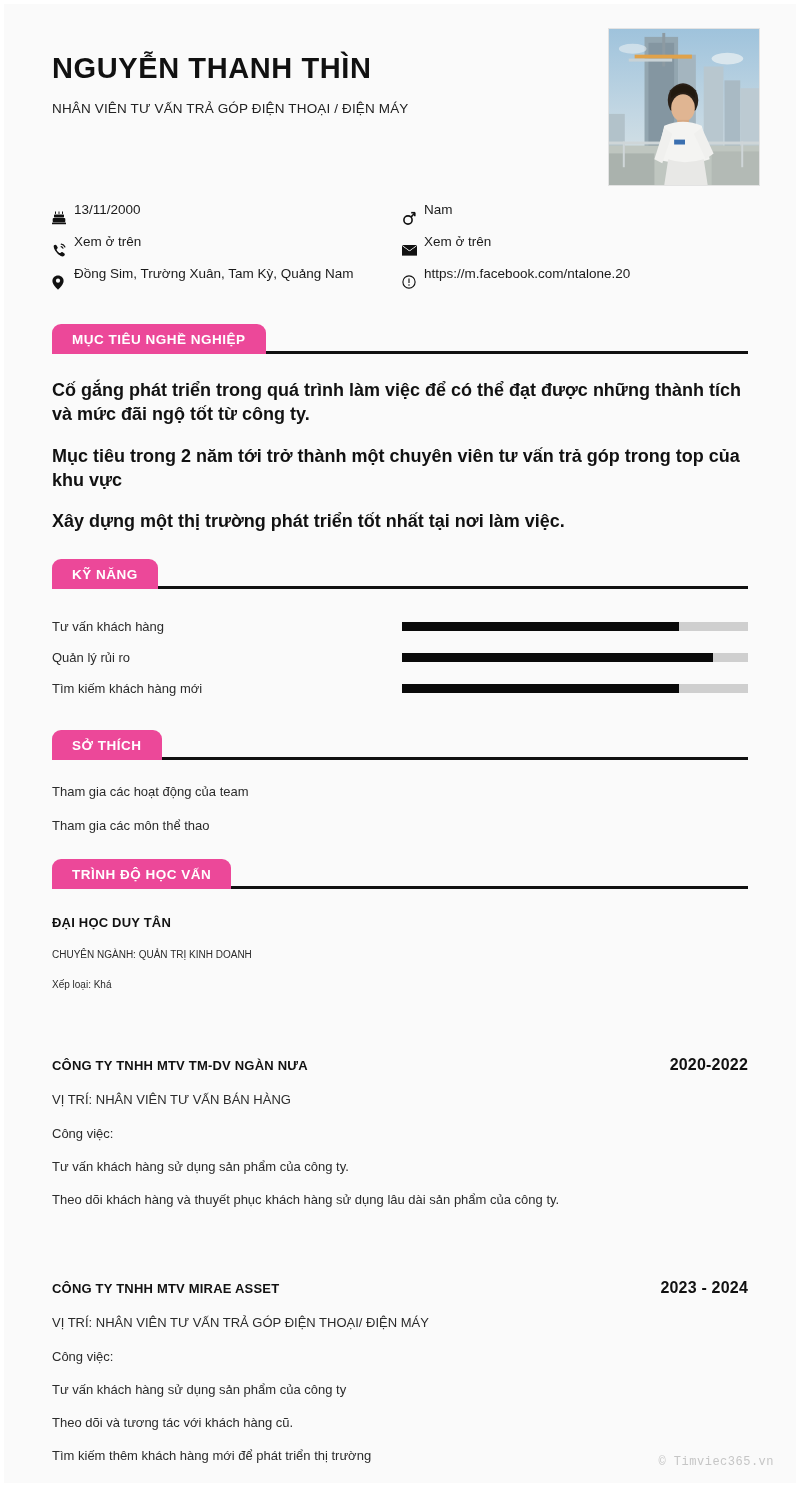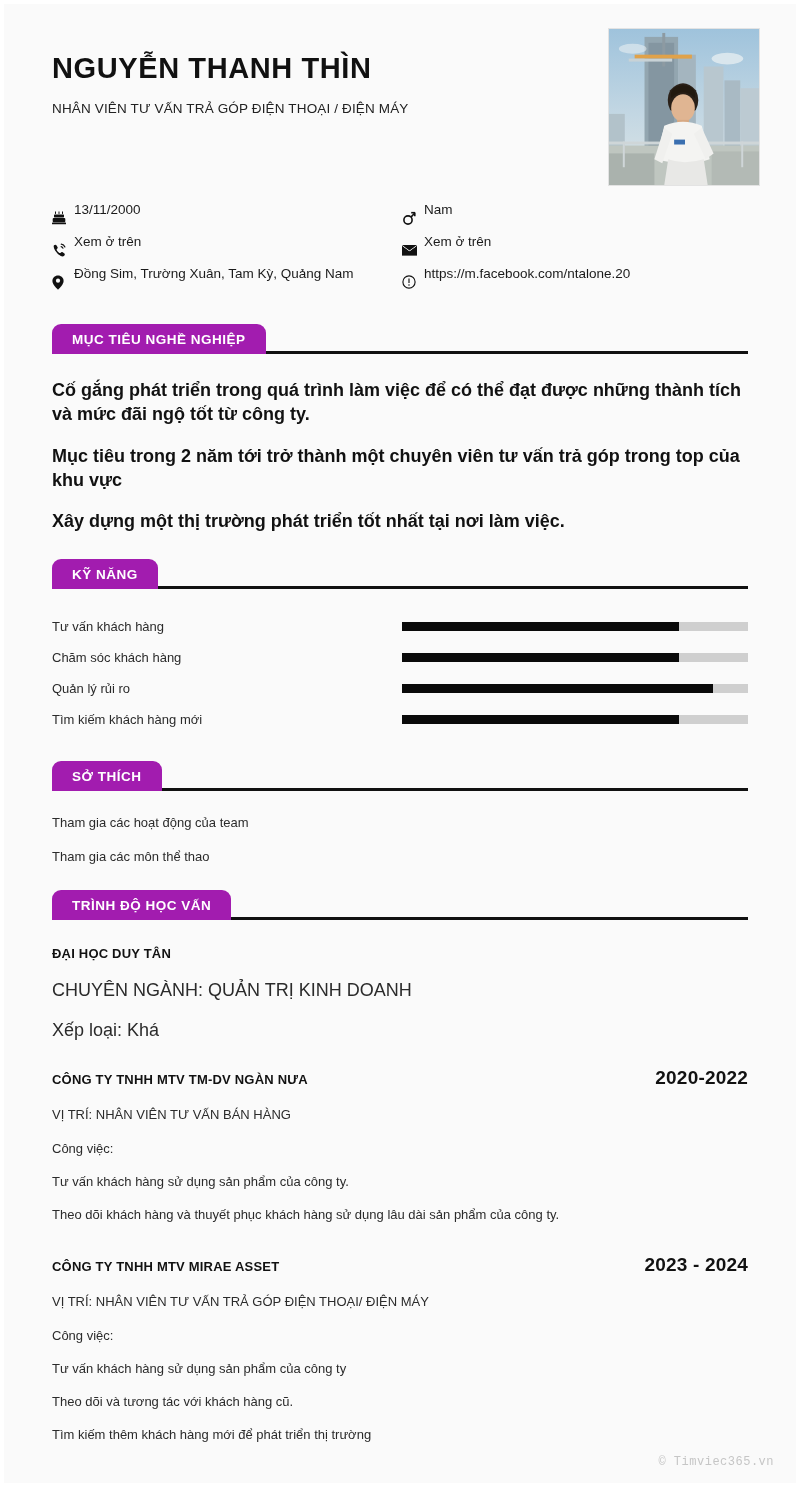--- a/index.html
+++ b/index.html
@@ -98,21 +98,21 @@
   .sec-head {
     position: relative;
     height: 30px;
     margin-top: 26px;
   }
 
   .sec-tag {
     display: inline-flex;
     align-items: center;
     height: 30px;
-    background: #a21caf;
+    background: #ec4899;
     color: #fff;
     font-size: 13.5px;
     font-weight: bold;
     letter-spacing: 0.5px;
     padding: 0 20px 0 20px;
     border-radius: 9px 9px 0 0;
     position: relative;
     z-index: 2;
   }
 
@@ -174,21 +174,21 @@
 
   
   .edu-school {
     font-size: 13px;
     font-weight: bold;
     color: #111;
     margin-top: 26px;
     letter-spacing: 0.2px;
   }
   .edu-line {
-    font-size: 18px;
+    font-size: 10px;
     color: #2b2b2b;
     margin-top: 19px;
   }
 
   
   .job { margin-top: 26px; }
 
   .job-head {
     display: flex;
     justify-content: space-between;
@@ -196,24 +196,25 @@
   }
 
   .job-company {
     font-size: 13px;
     font-weight: bold;
     color: #111;
     letter-spacing: 0.2px;
   }
 
   .job-period {
-    font-size: 19px;
+    font-size: 16px;
     font-weight: bold;
     color: #111;
     letter-spacing: 0.2px;
+    margin-top: 40px;
   }
 
   .job-pos {
     font-size: 13px;
     color: #2b2b2b;
     margin-top: 18px;
   }
 
   .job-tasks-label {
     font-size: 13px;
@@ -381,26 +382,20 @@
 
   <div class="section">
     <div class="sec-head">
       <span class="sec-tag">KỸ NĂNG</span>
       <div class="sec-rule"></div>
     </div>
 
     <div class="skills">
       <div class="skill-row">
         <span class="skill-name">Tư vấn khách hàng</span>
-        <span class="skill-bar">
-          <span class="skill-fill" style="width: 80%;"></span>
-        </span>
-      </div>
-      <div class="skill-row">
-        <span class="skill-name">Chăm sóc khách hàng</span>
         <span class="skill-bar">
           <span class="skill-fill" style="width: 80%;"></span>
         </span>
       </div>
       <div class="skill-row">
         <span class="skill-name">Quản lý rủi ro</span>
         <span class="skill-bar">
           <span class="skill-fill" style="width: 90%;"></span>
         </span>
       </div>

